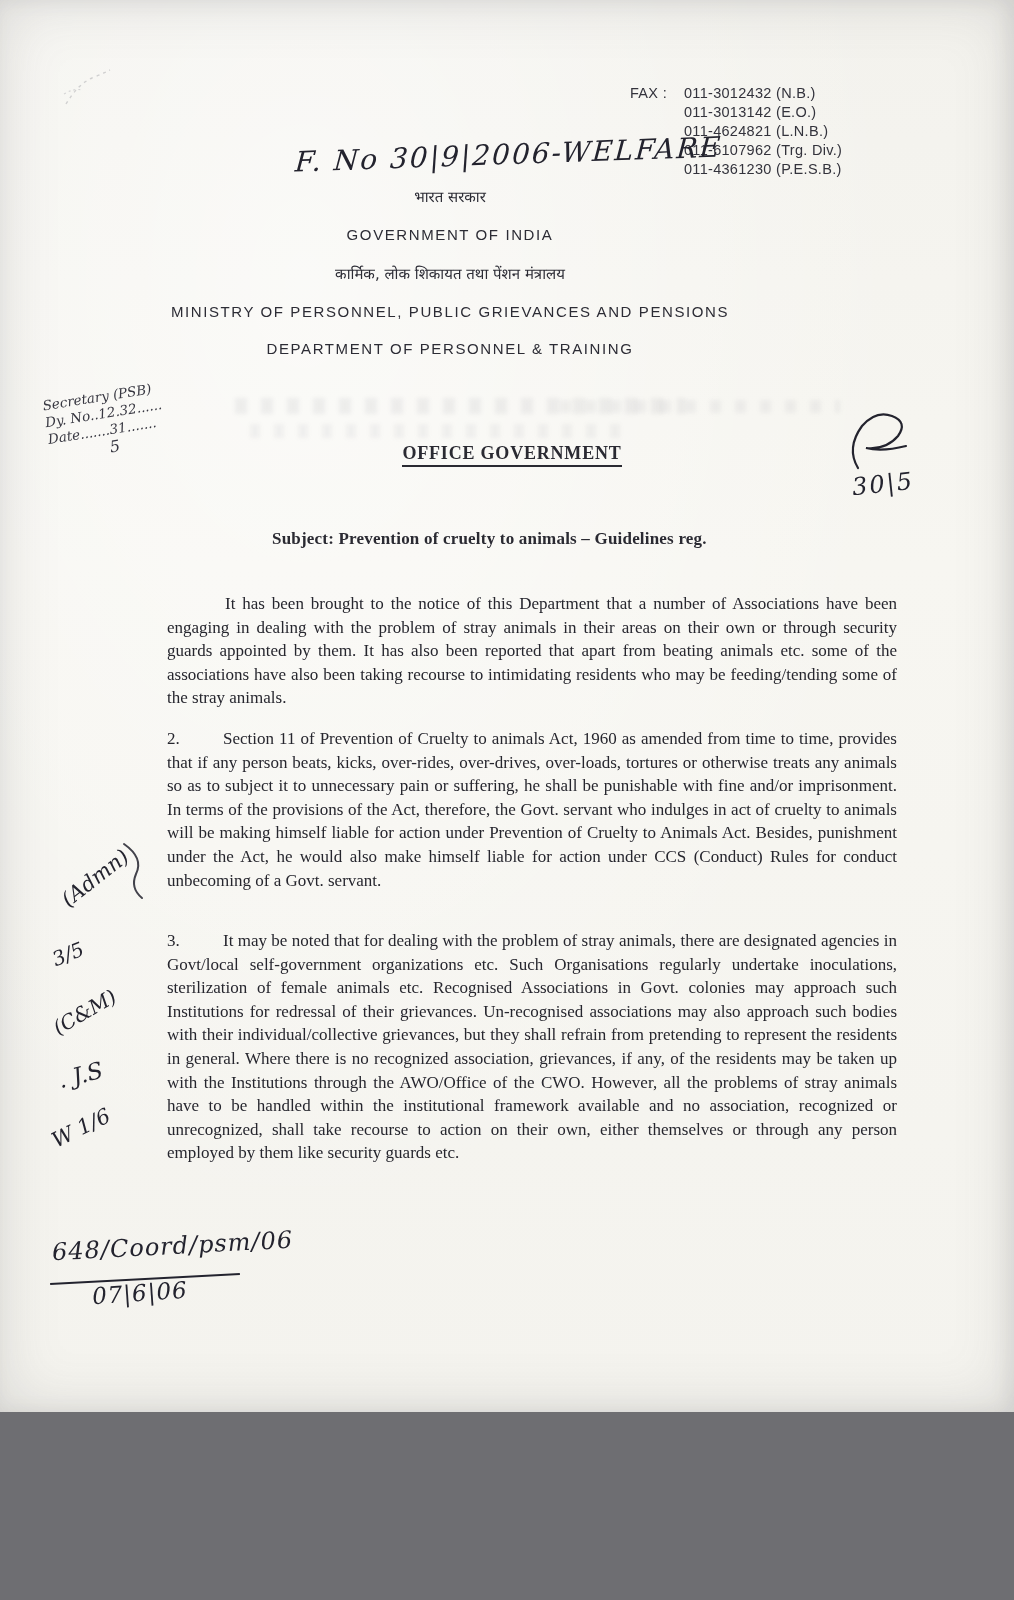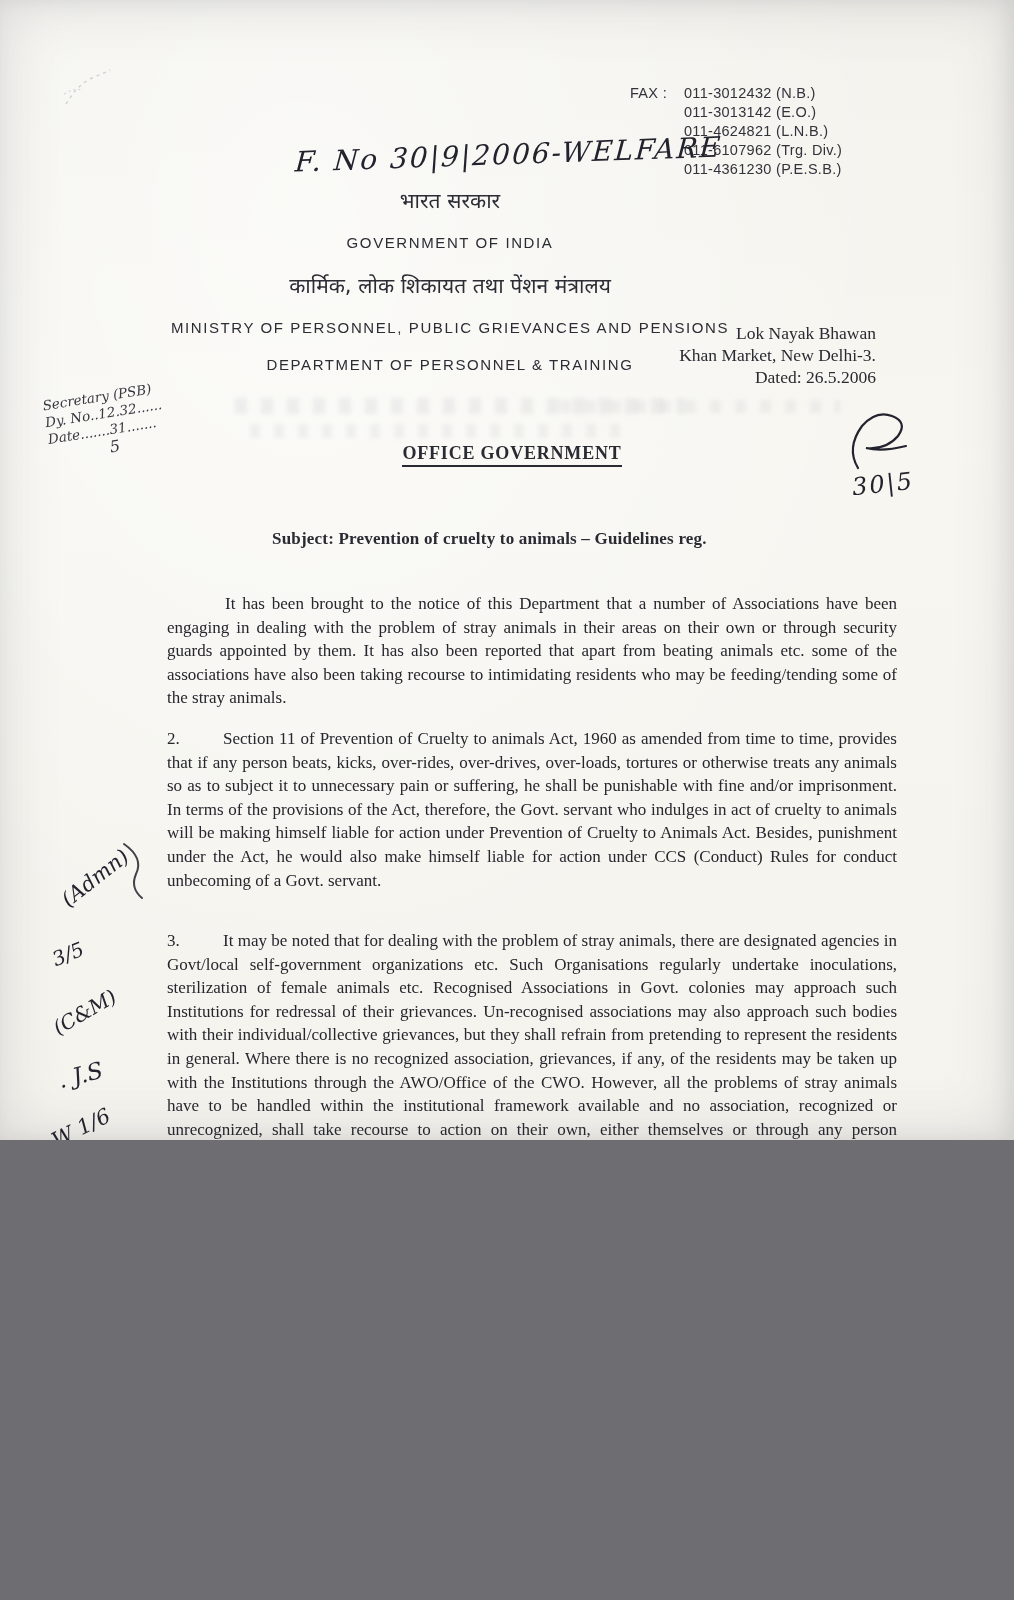--- a/index.html
+++ b/index.html
@@ -1,18 +1,18 @@
 <!DOCTYPE html>
 <html><head>
 <meta charset="utf-8">
 <style>
   html,body{margin:0;padding:0;background:#6e6e72;}
   .page{
     position:relative;
-    width:1014px;height:1140px;
+    width:1014px;height:1412px;
     margin:0 auto;
     background:
       radial-gradient(ellipse at 30% 20%, rgba(255,255,255,.55), rgba(255,255,255,0) 60%),
       linear-gradient(180deg,#f3f2ed 0%, #f7f6f1 40%, #f4f3ee 100%);
     box-shadow: inset 0 0 60px rgba(90,90,95,.18), inset -6px 0 18px rgba(90,90,95,.10);
     overflow:hidden;
     color:#2a2a32;
   }
   .typed-sans{font-family:"Liberation Sans", sans-serif;}
   .typed-serif{font-family:"Liberation Serif", serif;}
@@ -26,21 +26,21 @@
   
   .fax-block{position:absolute;left:630px;top:84px;font-size:14.5px;line-height:19px;letter-spacing:.3px;color:#33333c;}
   .fax-block .row{display:flex;}
   .fax-label{width:54px;}
 
   
   .file-no{position:absolute;left:295px;top:138px;font-size:28px;letter-spacing:2px;transform:rotate(-2deg) skewX(-6deg);white-space:nowrap;}
 
   
   .letterhead{position:absolute;left:120px;top:184px;width:660px;text-align:center;}
-  .h-hi{font-size:21px;margin:2px 0;color:#2c2c35;}
+  .h-hi{font-size:15px;margin:2px 0;color:#2c2c35;}
   .h-en{font-size:15px;letter-spacing:1.6px;margin:20px 0;color:#2c2c35;font-family:"Liberation Sans", sans-serif;}
   .h-en.small{letter-spacing:2.2px;}
 
   
   .address{position:absolute;right:138px;top:322px;text-align:right;font-size:17.5px;line-height:22px;}
 
   
   .stamp{position:absolute;left:46px;top:388px;transform:rotate(-9deg);font-size:13.5px;line-height:17px;opacity:.9;white-space:nowrap;}
   .stamp .s4{margin-left:60px;font-size:16px;}
 
@@ -127,25 +127,20 @@
   <div class="hw file-no">F. No 30|9|2006-WELFARE</div>
 
   <div class="letterhead">
     <div class="h-hi hindi">भारत सरकार</div>
     <div class="h-en">GOVERNMENT OF INDIA</div>
     <div class="h-hi hindi">कार्मिक, लोक शिकायत तथा पेंशन मंत्रालय</div>
     <div class="h-en">MINISTRY OF PERSONNEL, PUBLIC GRIEVANCES AND PENSIONS</div>
     <div class="h-en">DEPARTMENT OF PERSONNEL &amp; TRAINING</div>
   </div>
 
-  <div class="address">
-    <div>Lok Nayak Bhawan</div>
-    <div>Khan Market, New Delhi-3.</div>
-    <div>Dated: 26.5.2006</div>
-  </div>
 
   <div class="stamp hw">
     <div>Secretary (PSB)</div>
     <div>Dy. No..12.32......</div>
     <div>Date.......31.......</div>
     <div class="s4">5</div>
   </div>
 
   <div class="memo-title">
     <span>OFFICE GOVERNMENT</span>

